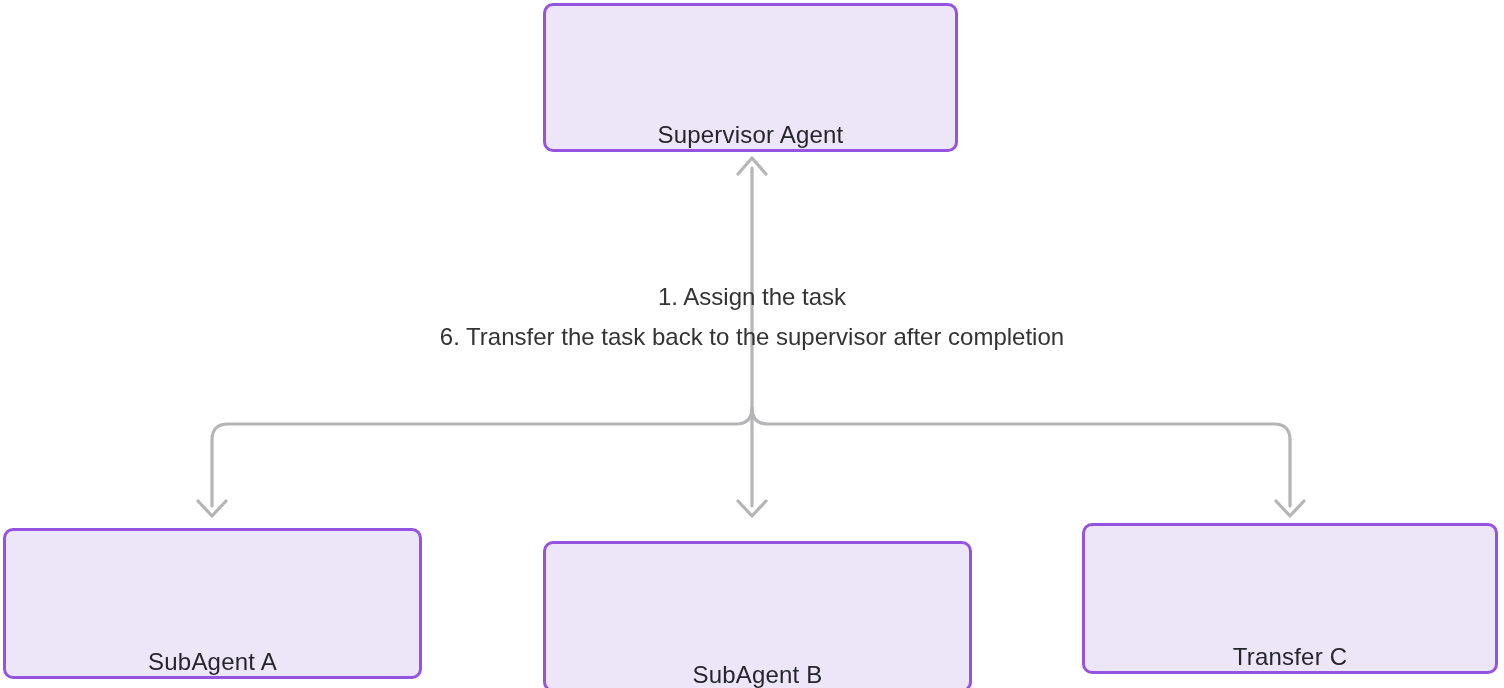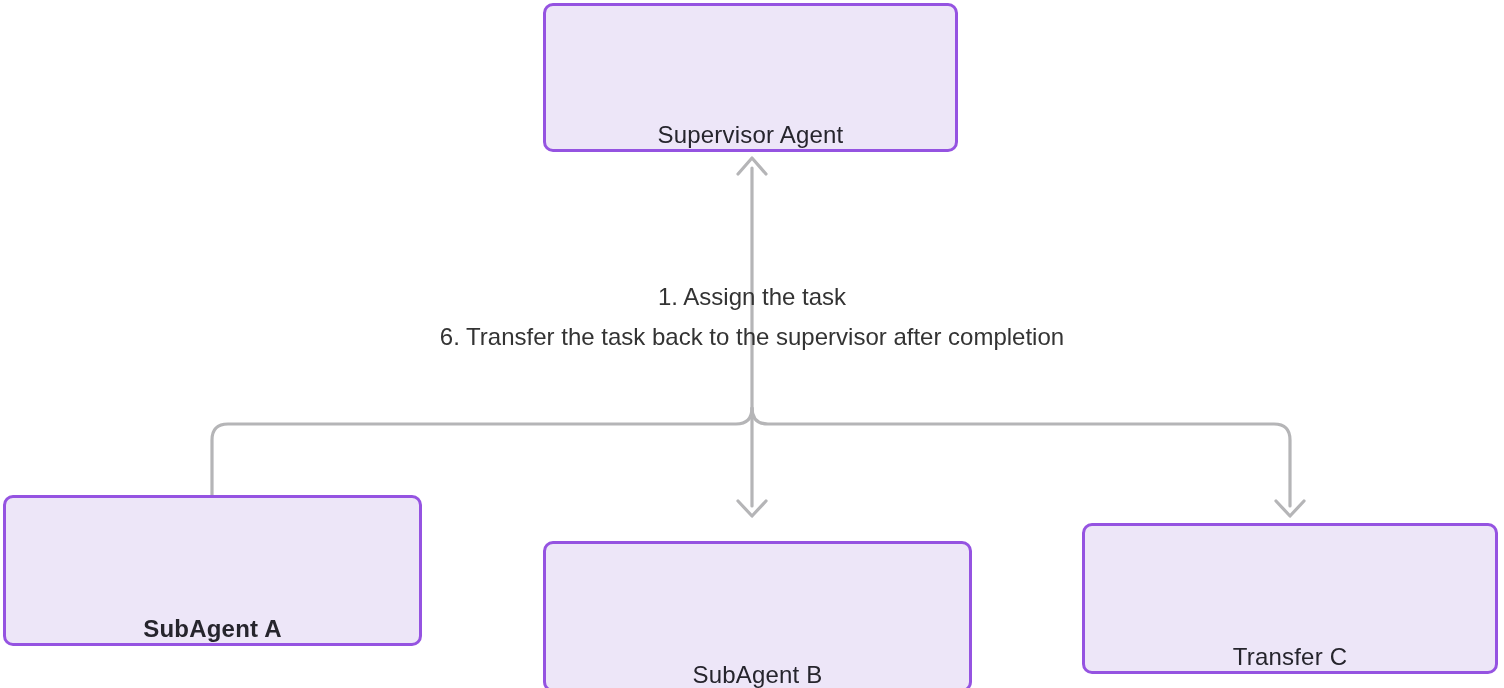--- a/index.html
+++ b/index.html
@@ -39,21 +39,21 @@
     border: 3px solid var(--node-border);
     border-radius: 10px;
     display: flex;
     align-items: flex-end;
     justify-content: center;
     color: var(--node-text);
     font-size: 24px;
     letter-spacing: 0.2px;
   }
   .node-supervisor { left: 543px; top: 3px;   width: 415px; height: 149px; }
-  .node-a          { left: 3px;   top: 495px; width: 419px; height: 151px; font-weight: bold; }
+  .node-a          { left: 3px;   top: 528px; width: 419px; height: 151px; }
   .node-b          { left: 543px; top: 541px; width: 429px; height: 151px; }
   .node-c          { left: 1082px;top: 523px; width: 416px; height: 151px; }
   .edge-label {
     position: absolute;
     left: 752px;
     top: 263px;
     transform: translateX(-50%);
     text-align: center;
     color: var(--label-text);
     font-size: 24px;

